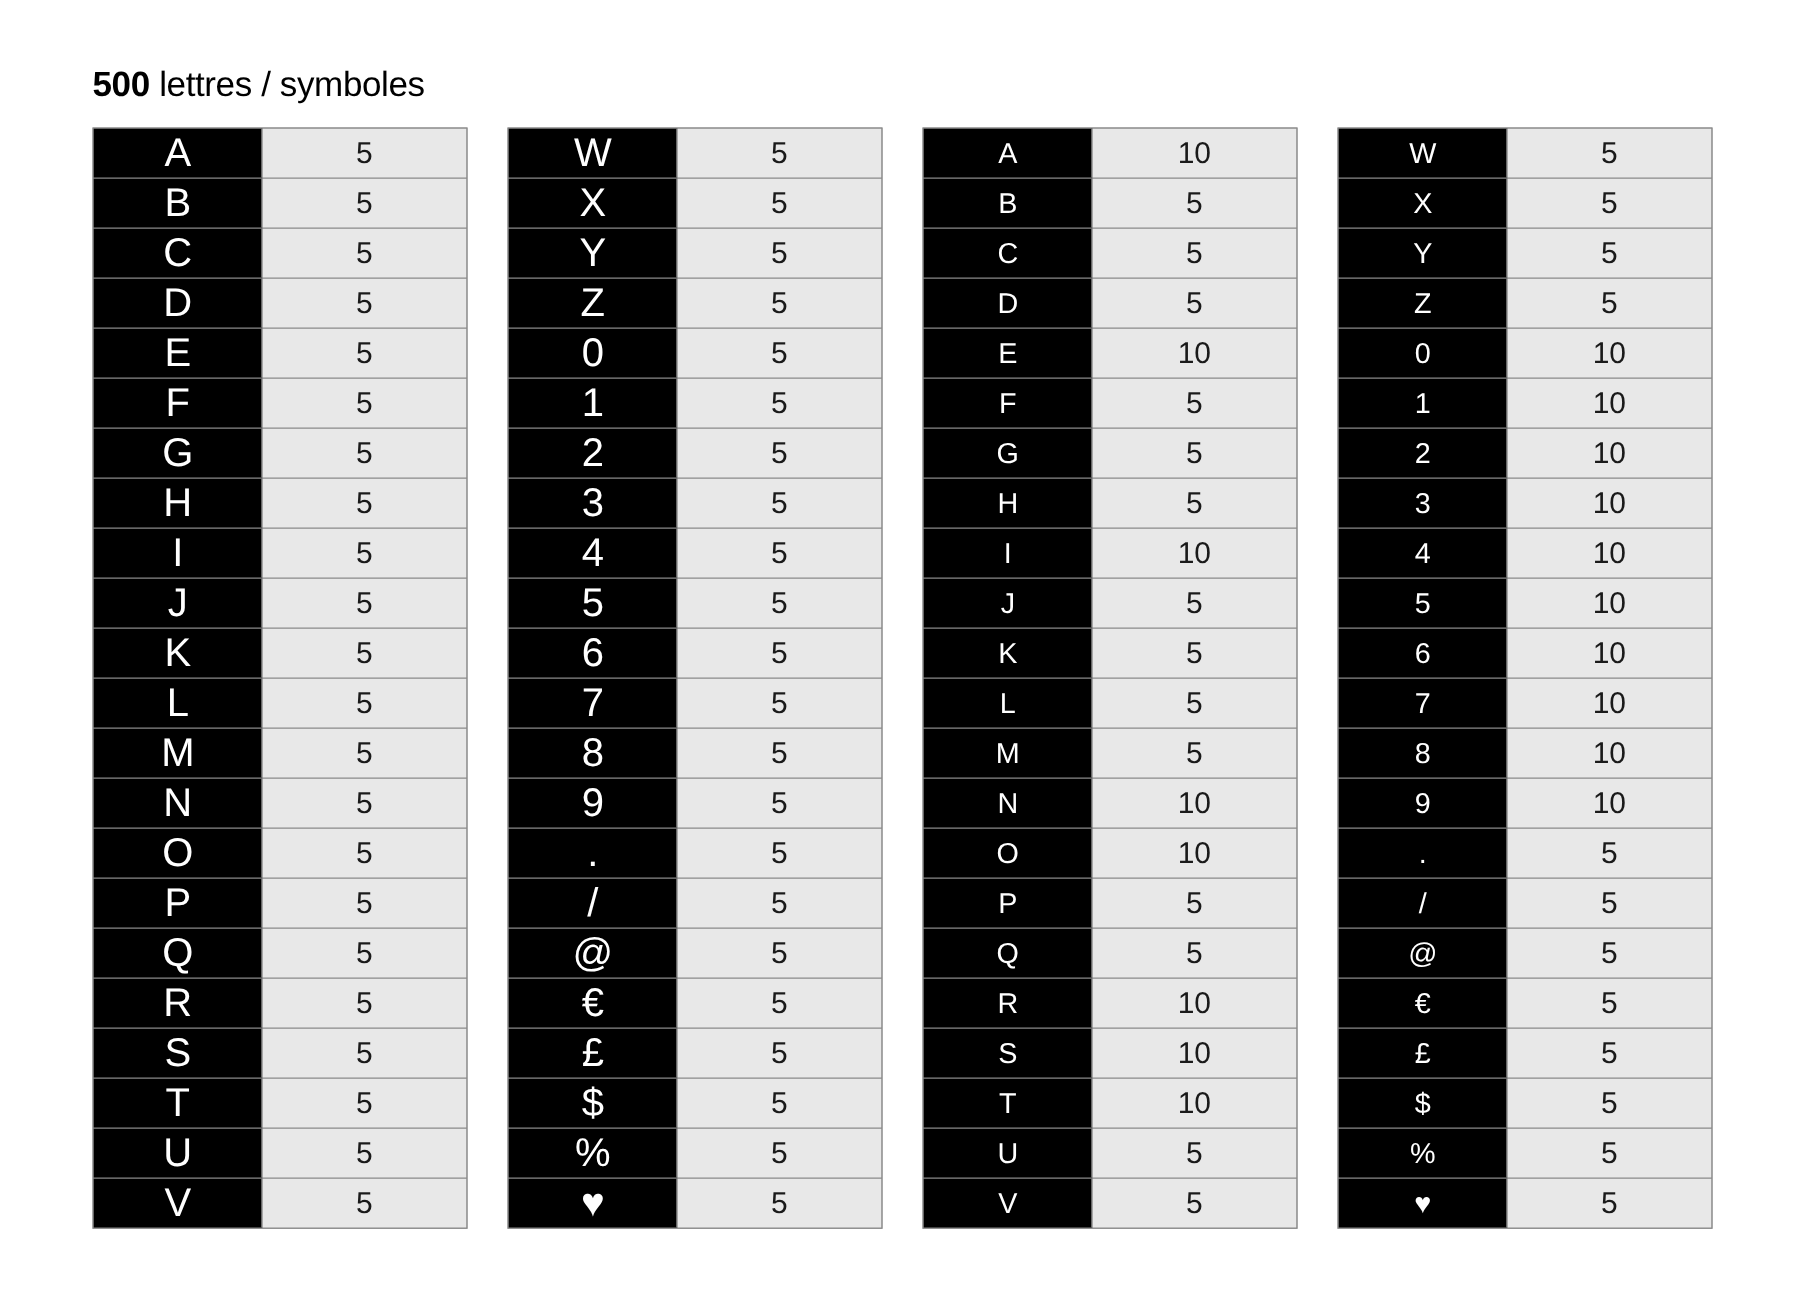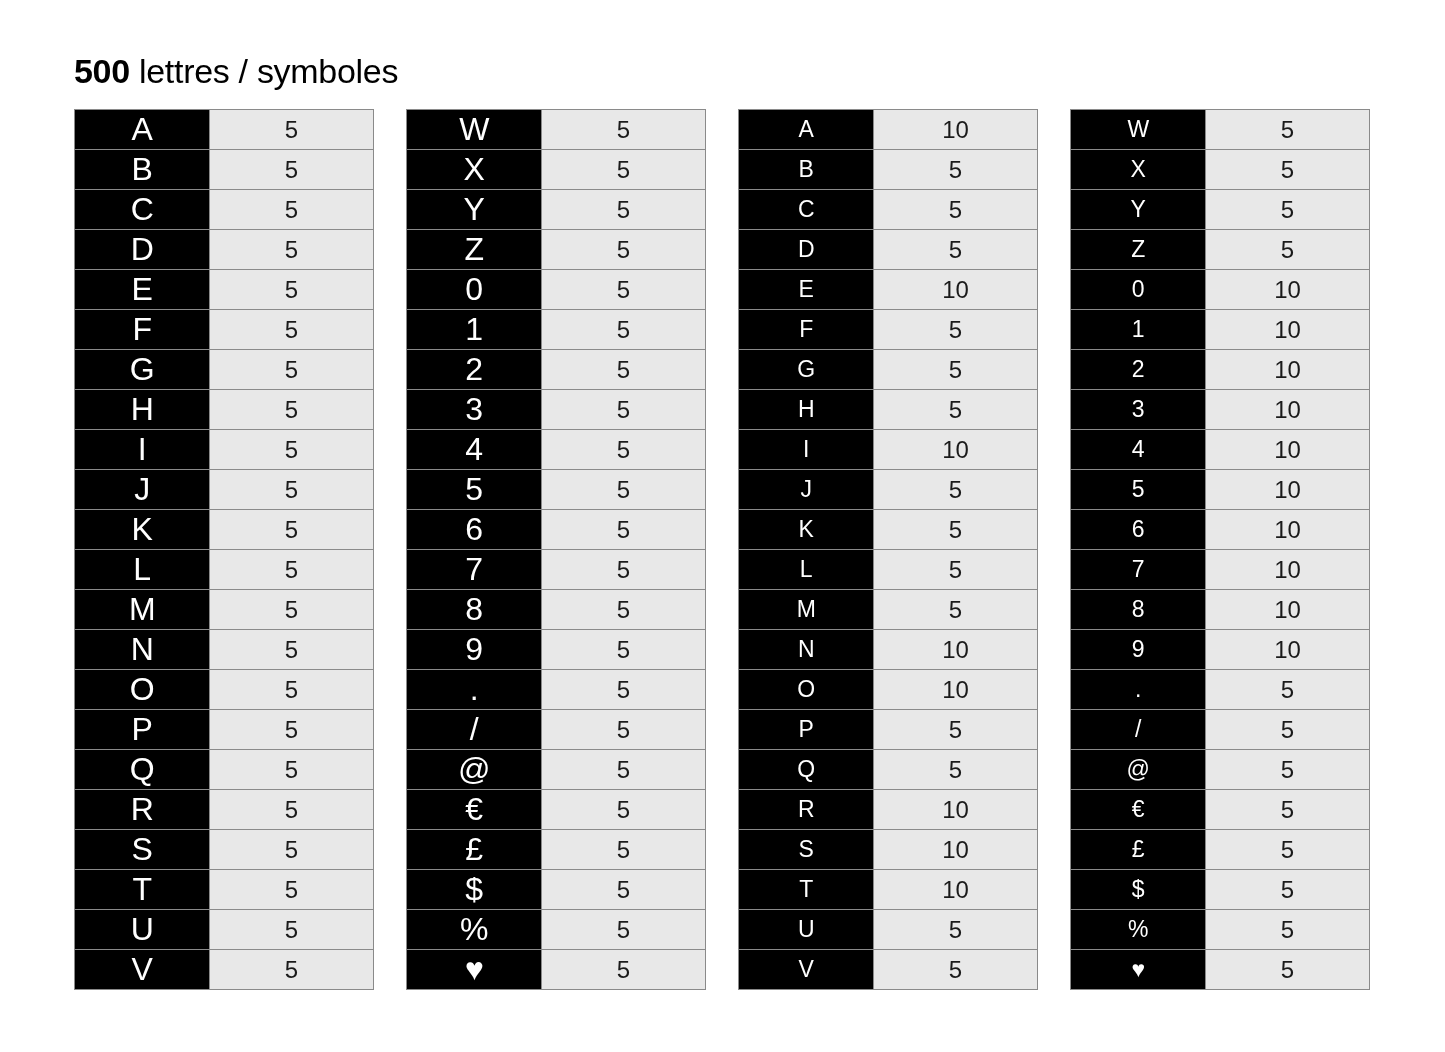--- a/index.html
+++ b/index.html
@@ -11,21 +11,21 @@
       background: #ffffff;
       font-family: "Helvetica Neue", Helvetica, Arial, sans-serif;
       width: 1445px;
       height: 1052px;
       overflow: hidden;
     }
     .page {
       padding: 52px 74px;
     }
     .title {
-      font-size: 34px;
+      font-size: 28px;
       color: #000000;
       margin-bottom: 18px;
       font-weight: 400;
       letter-spacing: -0.3px;
     }
     .title .bold-count {
       font-weight: 700;
     }
     .columns {
       display: flex;

